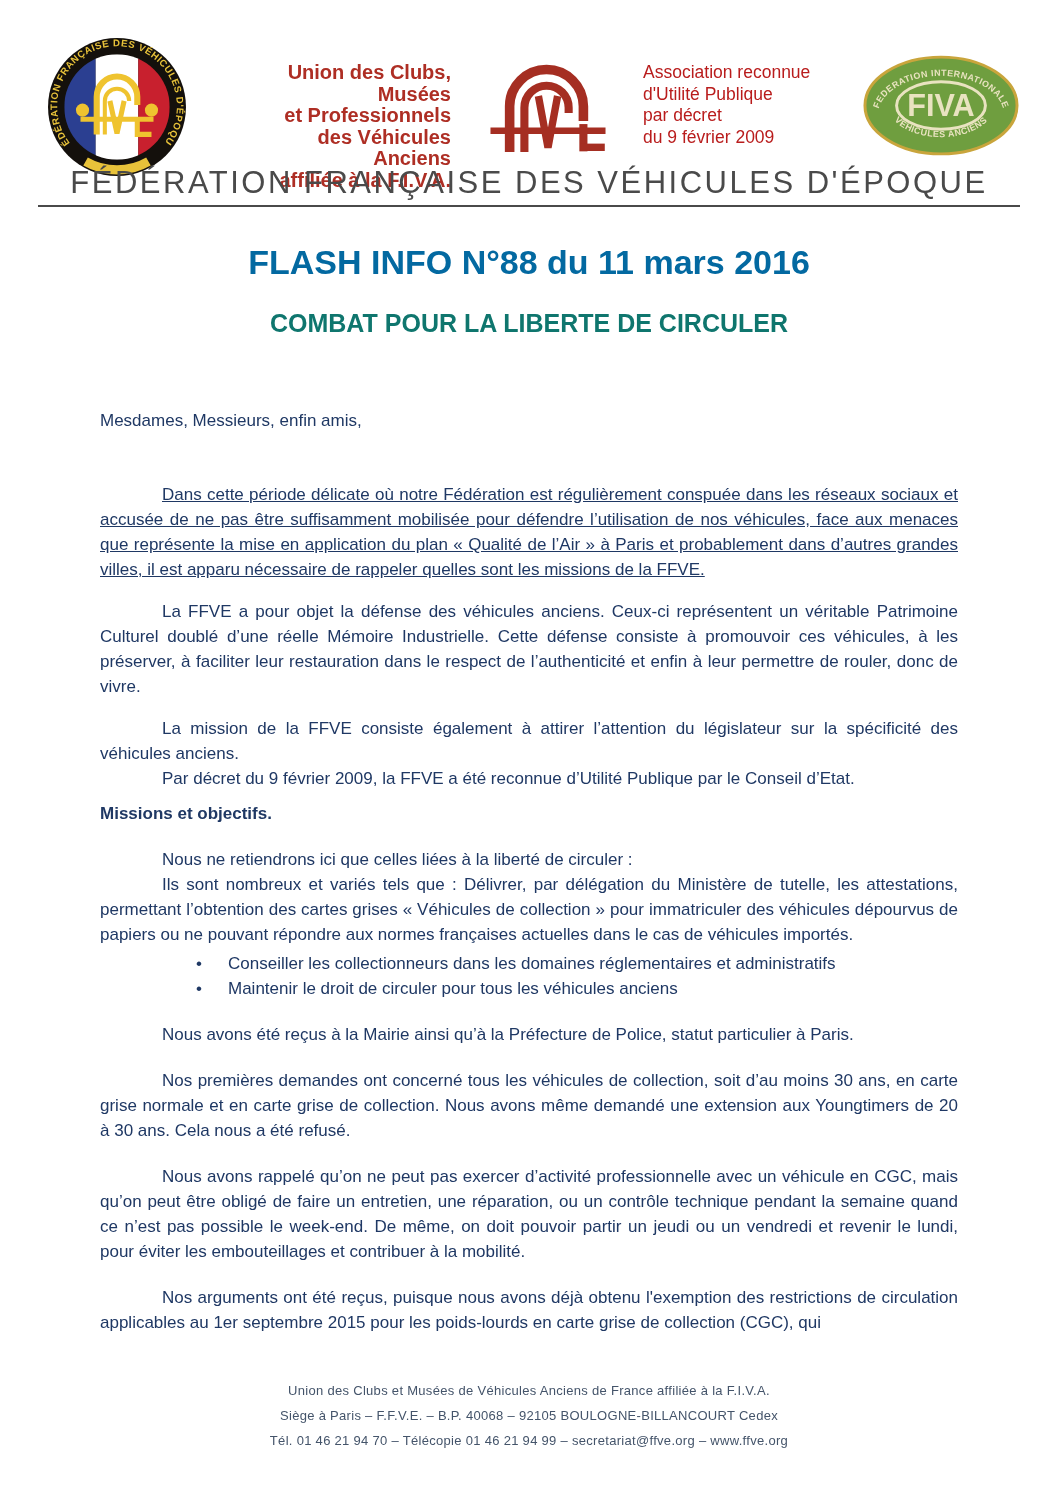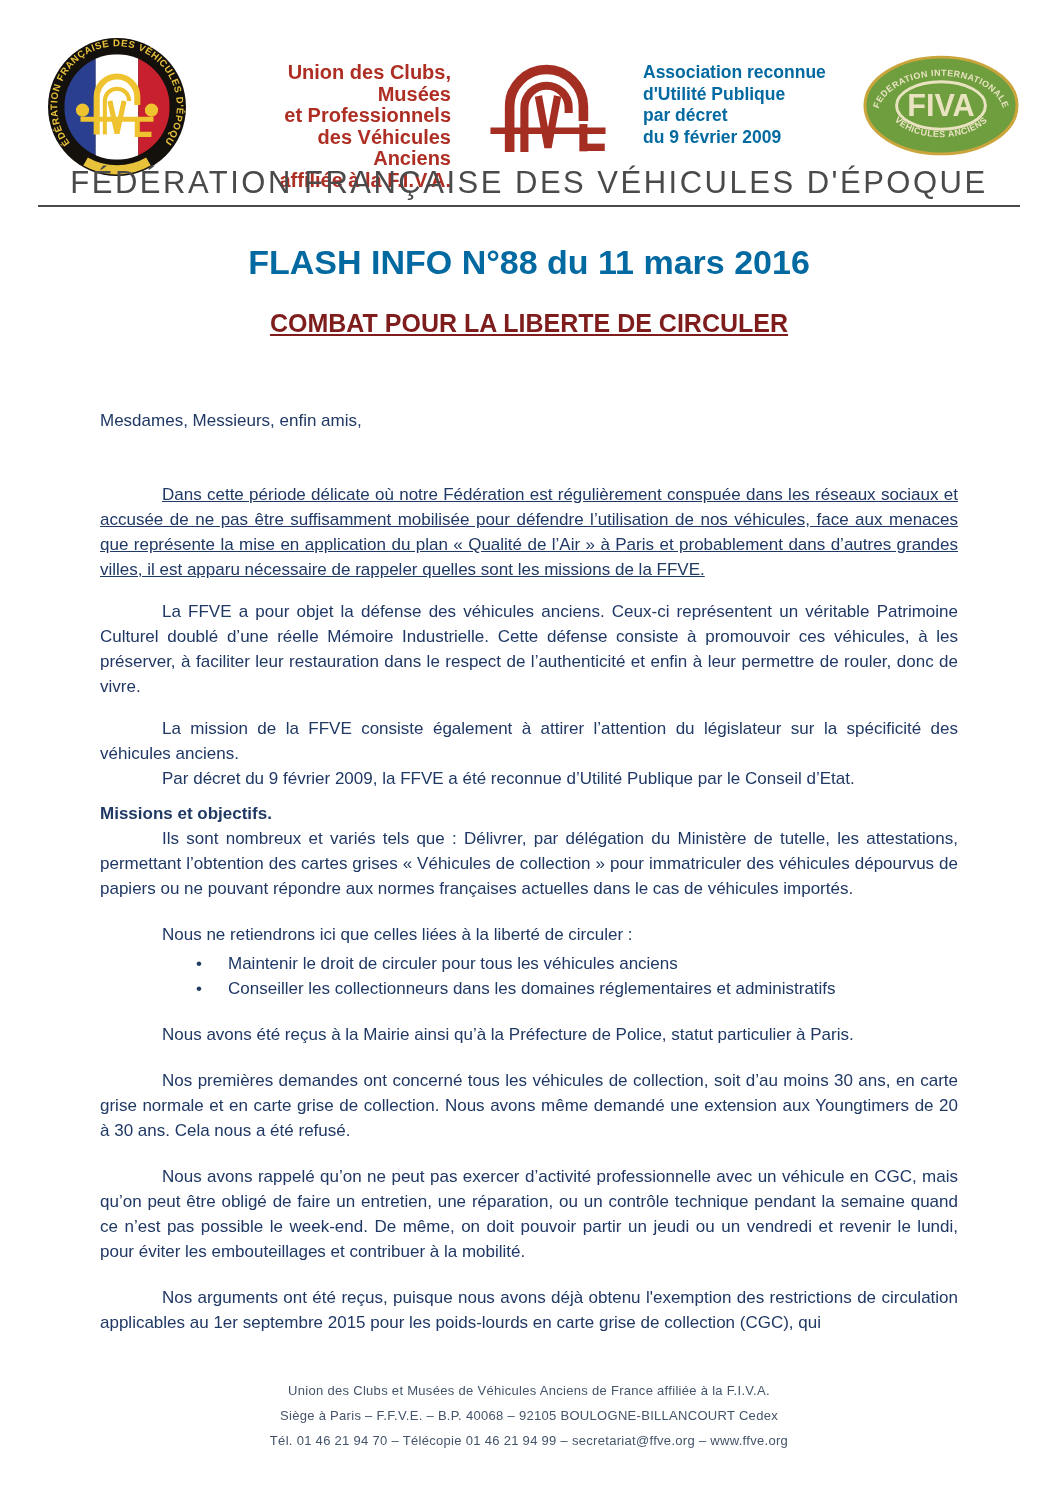--- a/index.html
+++ b/index.html
@@ -29,22 +29,22 @@
     font-weight: bold;
     font-size: 20px;
     line-height: 21.5px;
     flex: 0 0 auto;
   }
   .monogram-wrap { margin: 8px 24px 0 28px; flex: 0 0 auto; }
   .tagline-right {
     margin: 26px 0 0 12px;
     width: 190px;
     text-align: left;
-    color: #0369a1;
-    font-weight: bold;
+    color: #b91c1c;
+    font-weight: normal;
     font-size: 17.5px;
     line-height: 21.5px;
     flex: 0 0 auto;
   }
   .fiva-wrap { margin: 18px 0 0 auto; flex: 0 0 auto; }
   .org-title {
     margin: -26px 40px 0 40px;
     text-align: center;
     font-size: 31px;
     font-weight: 300;
@@ -62,22 +62,21 @@
     text-align: center;
     font-size: 34px;
     font-weight: bold;
     color: #0369a1;
   }
   .sub-title {
     margin-top: 27px;
     text-align: center;
     font-size: 25px;
     font-weight: bold;
-    color: #7f1d1d;
-    text-decoration: underline;
+    color: #0f766e;
   }
   
   .body-text {
     padding: 0 100px;
     font-size: 17px;
     line-height: 25px;
     color: #1f3864;
   }
   .greeting { margin-top: 70px; }
   .para {
@@ -206,26 +205,26 @@
     <p class="greeting">Mesdames, Messieurs, enfin amis,</p>
 
     <p class="para mt-big">Dans cette période délicate où notre Fédération est régulièrement conspuée dans les réseaux sociaux et accusée de ne pas être suffisamment mobilisée pour défendre l’utilisation de nos véhicules, face aux menaces que représente la mise en application du plan « Qualité de l’Air » à Paris et probablement dans d’autres grandes villes, il est apparu nécessaire de rappeler quelles sont les missions de la FFVE.</p>
 
     <p class="para mt-para">La FFVE a pour objet la défense des véhicules anciens. Ceux-ci représentent un véritable Patrimoine Culturel doublé d’une réelle Mémoire Industrielle. Cette défense consiste à promouvoir ces véhicules, à les préserver, à faciliter leur restauration dans le respect de l’authenticité et enfin à leur permettre de rouler, donc de vivre.</p>
 
     <p class="para mt-para">La mission de la FFVE consiste également à attirer l’attention du législateur sur la spécificité des véhicules anciens.</p>
     <p class="para">Par décret du 9 février 2009, la FFVE a été reconnue d’Utilité Publique par le Conseil d’Etat.</p>
 
     <p class="section-heading">Missions et objectifs.</p>
+    <p class="para mt-sect">Nous ne retiendrons ici que celles liées à la liberté de circuler :</p>
+
     <p class="para">Ils sont nombreux et variés tels que : Délivrer, par délégation du Ministère de tutelle, les attestations, permettant l’obtention des cartes grises « Véhicules de collection » pour immatriculer des véhicules dépourvus de papiers ou ne pouvant répondre aux normes françaises actuelles dans le cas de véhicules importés.</p>
-
-    <p class="para mt-sect">Nous ne retiendrons ici que celles liées à la liberté de circuler :</p>
     <ul class="bullets">
+      <li>Conseiller les collectionneurs dans les domaines réglementaires et administratifs</li>
       <li>Maintenir le droit de circuler pour tous les véhicules anciens</li>
-      <li>Conseiller les collectionneurs dans les domaines réglementaires et administratifs</li>
     </ul>
 
     <p class="para mt-sect">Nous avons été reçus à la Mairie ainsi qu’à la Préfecture de Police, statut particulier à Paris.</p>
 
     <p class="para mt-sect">Nos premières demandes ont concerné tous les véhicules de collection, soit d’au moins 30 ans, en carte grise normale et en carte grise de collection. Nous avons même demandé une extension aux Youngtimers de 20 à 30 ans. Cela nous a été refusé.</p>
 
     <p class="para mt-sect">Nous avons rappelé qu’on ne peut pas exercer d’activité professionnelle avec un véhicule en CGC, mais qu’on peut être obligé de faire un entretien, une réparation, ou un contrôle technique pendant la semaine quand ce n’est pas possible le week-end. De même, on doit pouvoir partir un jeudi ou un vendredi et revenir le lundi, pour éviter les embouteillages et contribuer à la mobilité.</p>
 
     <p class="para mt-sect">Nos arguments ont été reçus, puisque nous avons déjà obtenu l'exemption des restrictions de circulation applicables au 1er septembre 2015 pour les poids-lourds en carte grise de collection (CGC), qui</p>
   </div>

